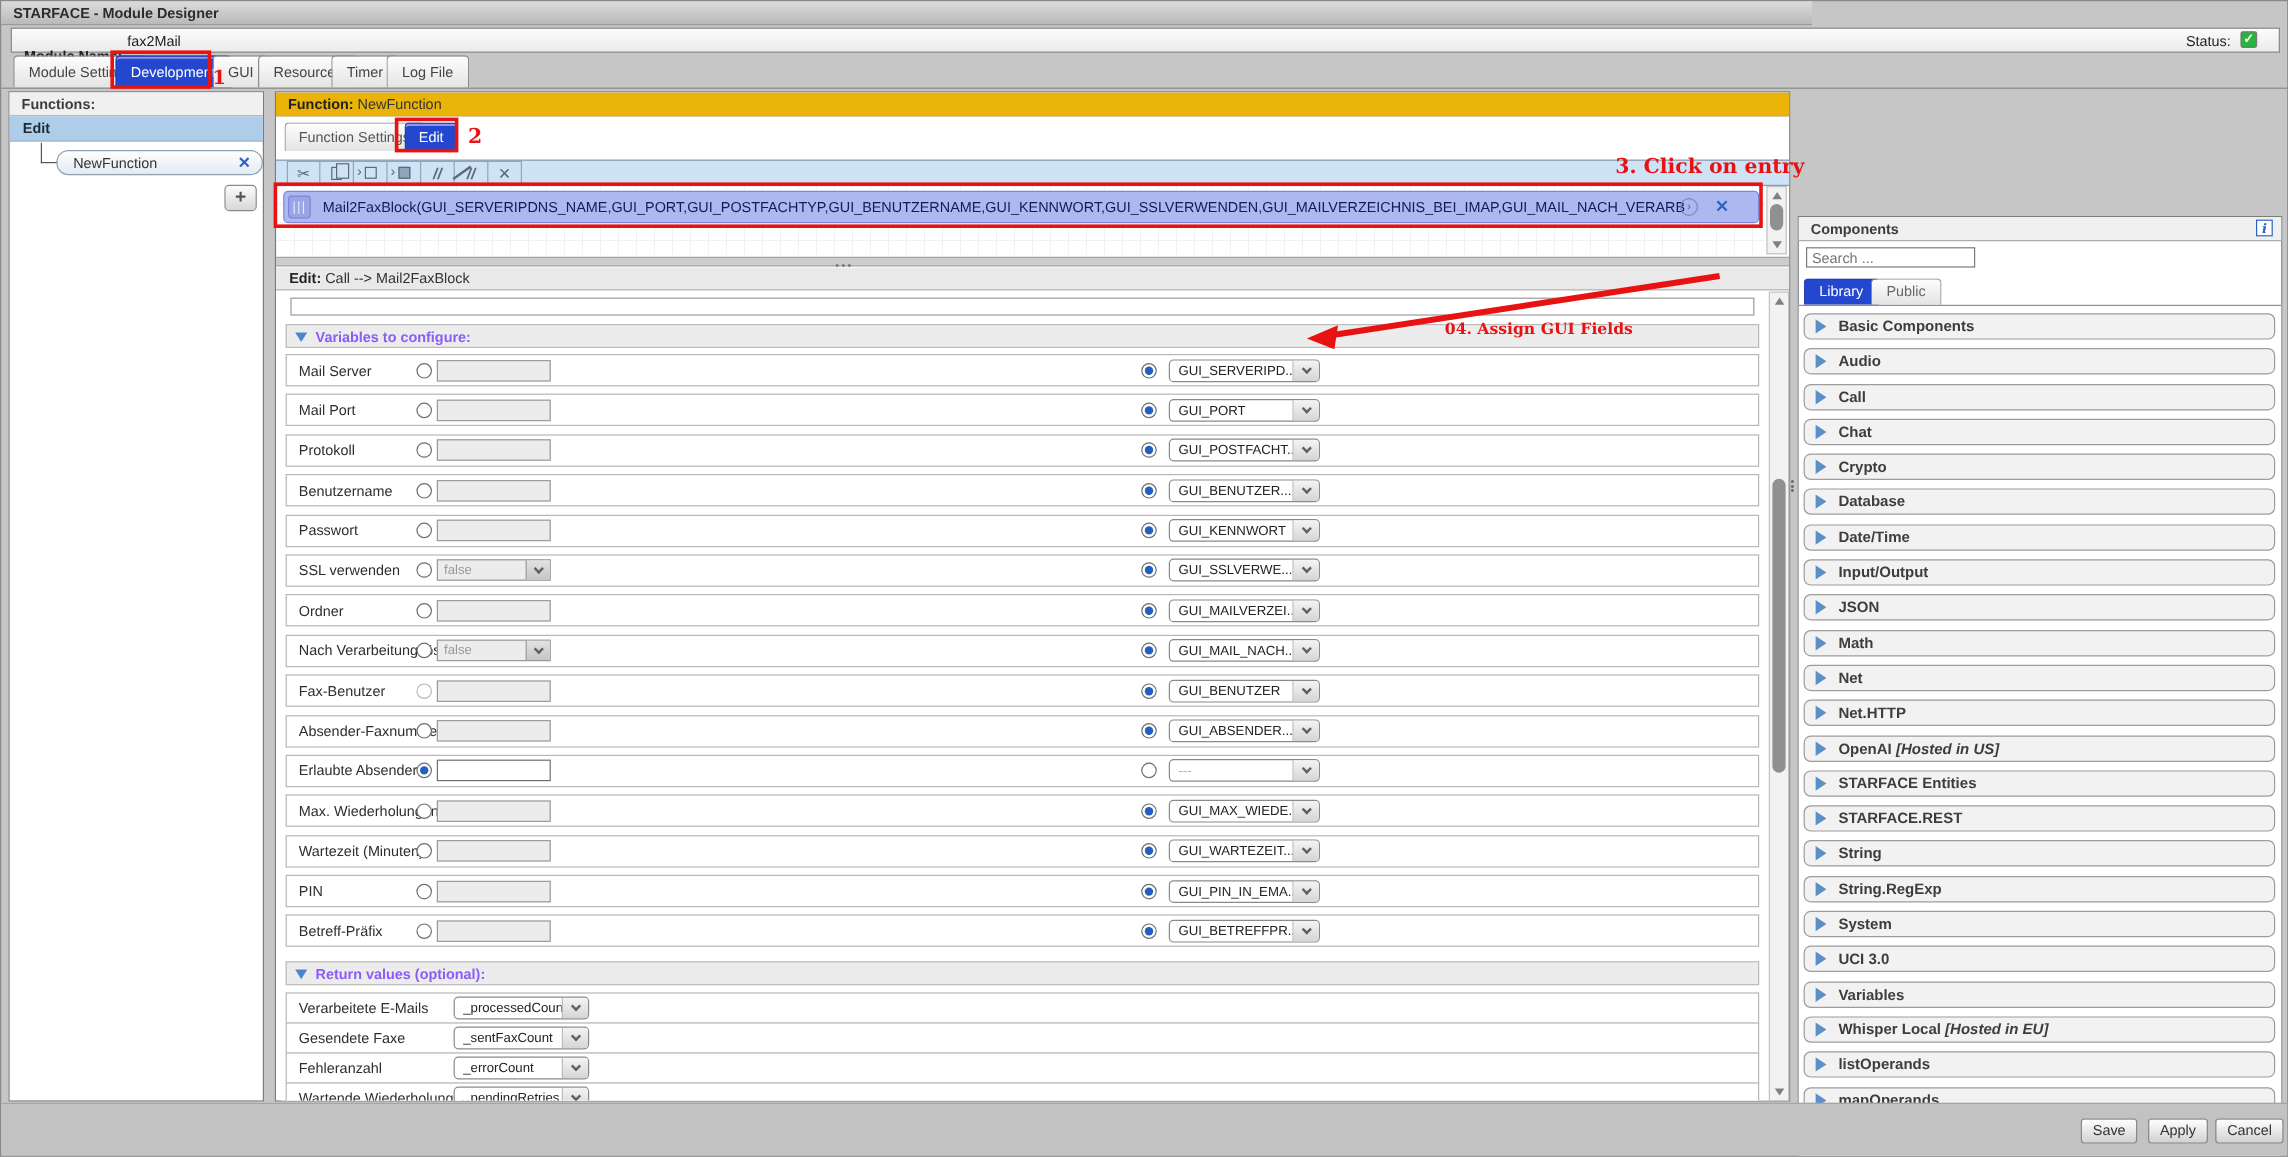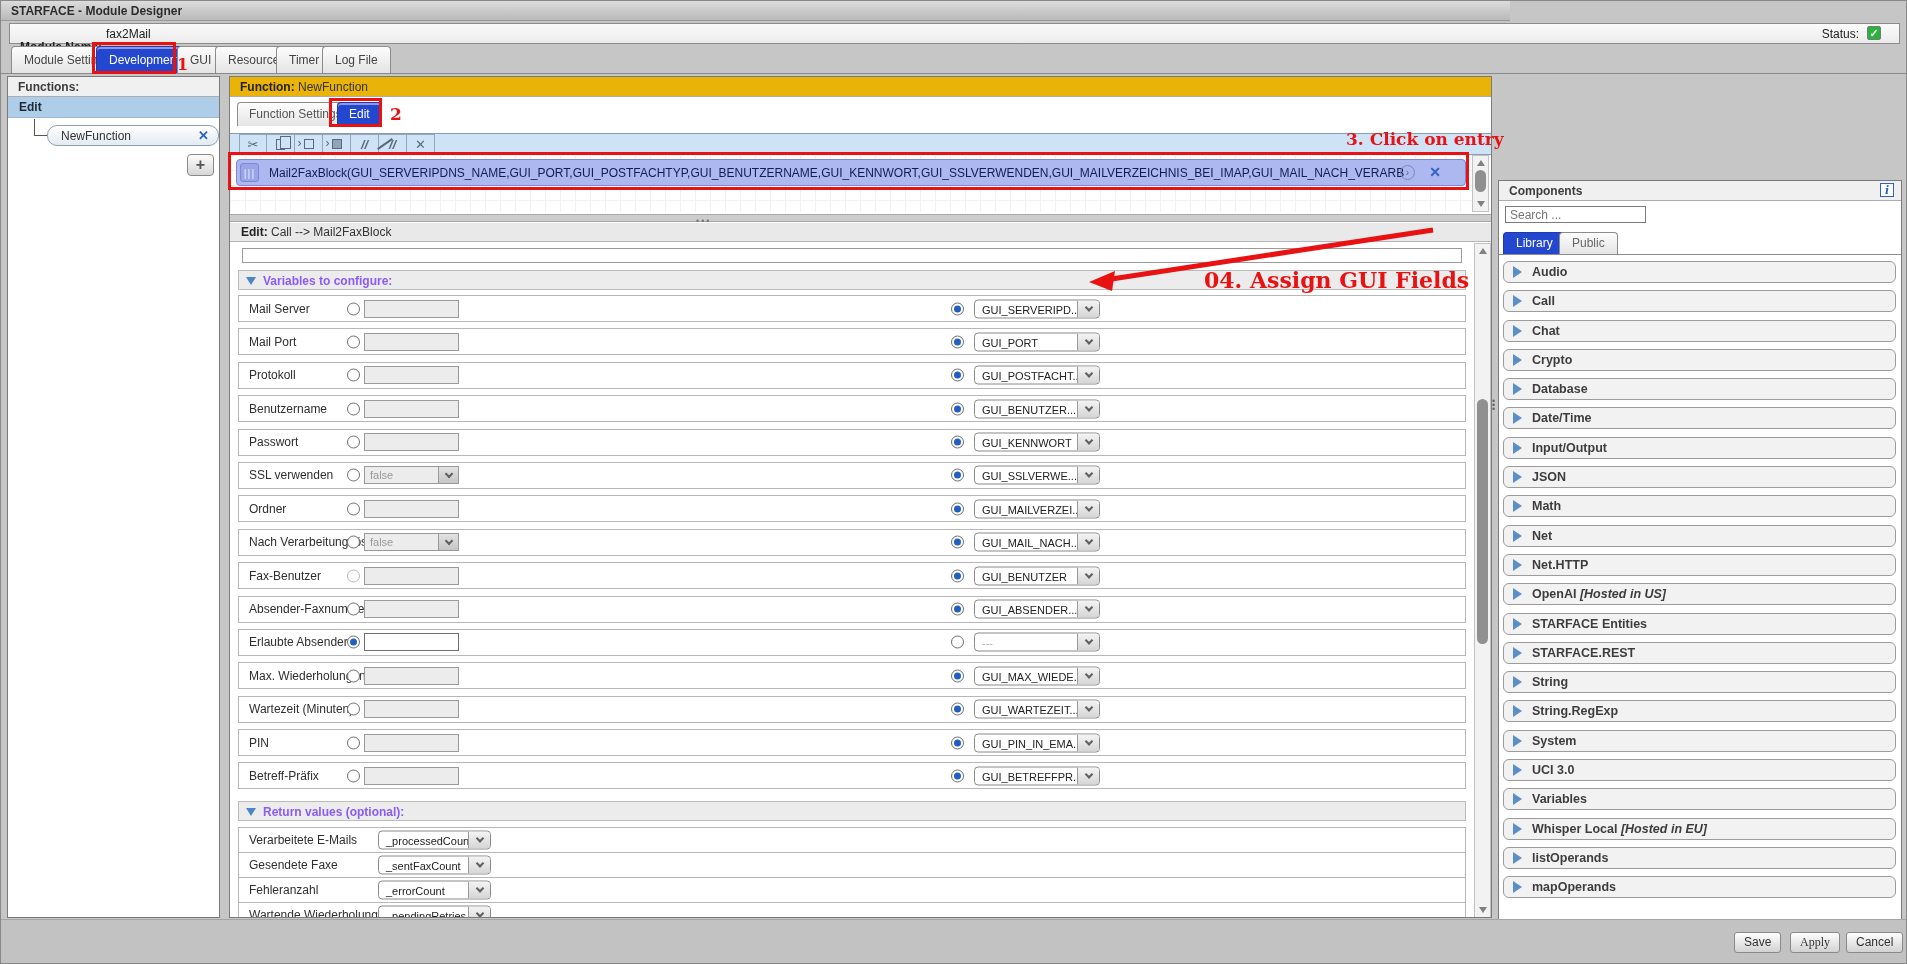--- a/index.html
+++ b/index.html
@@ -550,20 +550,24 @@
     <div class="phead">
       <span>Components</span>
       <span class="info-icon">i</span>
     </div>
     <input class="csearch" placeholder="Search ..." style="">
     <div class="ctab active" style="left:4px;">Library</div>
     <div class="ctab" style="left:60px;">Public</div>
     <div class="clist" id="comp-list">
         <div class="citem">
     <span class="tri"></span>
+    <span class="clabel">Basic Components</span>
+  </div>
+        <div class="citem">
+    <span class="tri"></span>
     <span class="clabel">Audio</span>
   </div>
         <div class="citem">
     <span class="tri"></span>
     <span class="clabel">Call</span>
   </div>
         <div class="citem">
     <span class="tri"></span>
     <span class="clabel">Chat</span>
   </div>
@@ -641,29 +645,29 @@
   </div>
         <div class="citem">
     <span class="tri"></span>
     <span class="clabel">mapOperands</span>
   </div>
       </div>
   </div>
 
   <div class="abs footer">
     <div class="fbtn" style="left:1733px;">Save</div>
-    <div class="fbtn" style="left:1789px;font-family:Liberation Serif, serif;">Apply</div>
+    <div class="fbtn" style="left:1789px;">Apply</div>
     <div class="fbtn" style="left:1845px;">Cancel</div>
   </div>
 
   <div class="red-box" style="left:91px; top:41px; width:84px; height:32px;"></div>
   <div class="red-text" style="left:176px; top:54px; font-size:16px; font-weight:bold;">1</div>
   <div class="red-box" style="left:328px; top:97px; width:53px; height:29px;"></div>
   <div class="red-text" style="left:389px; top:103px; font-size:17px; font-weight:bold;">2</div>
   <div class="red-text" style="left:1345px; top:128px; font-size:17px; font-weight:600;">3. Click on entry</div>
   <div class="red-box" style="left:227px; top:151px; width:1241px; height:38px;"></div>
-  <div class="red-text" style="left:1203px; top:266px; font-size:22px; font-weight:600;">04. Assign GUI Fields</div>
+  <div class="red-text" style="left:1203px; top:266px; font-size:13px; font-weight:600;">04. Assign GUI Fields</div>
   <svg class="overlay-svg" width="1907" height="964">
     <line x1="1432" y1="229" x2="1104" y2="279" stroke="#e81212" stroke-width="5"></line>
     <polygon points="1088,281 1114,270 1111,290" fill="#e81212"></polygon>
   </svg>
 
 </div>
 
 </body></html>

